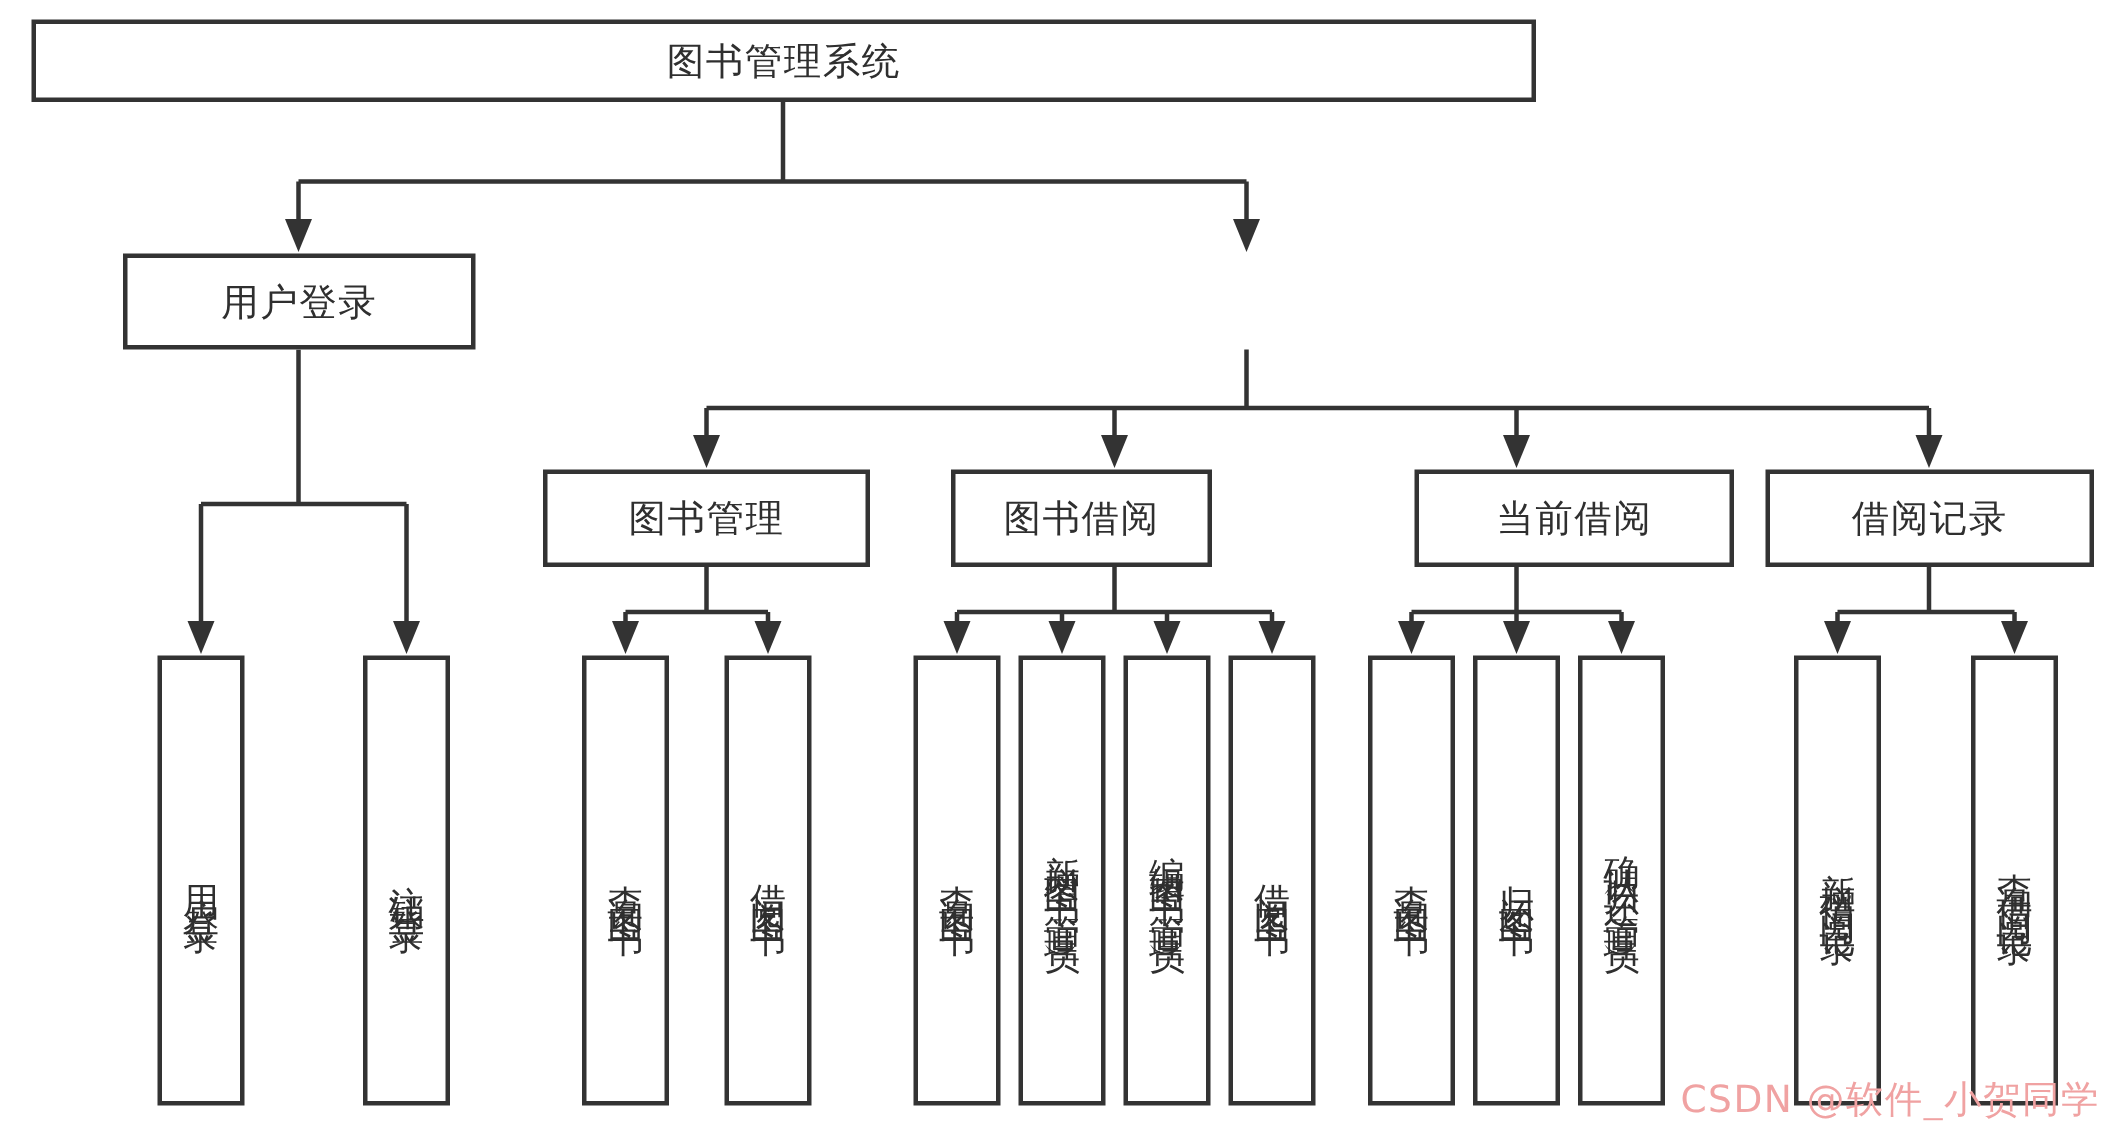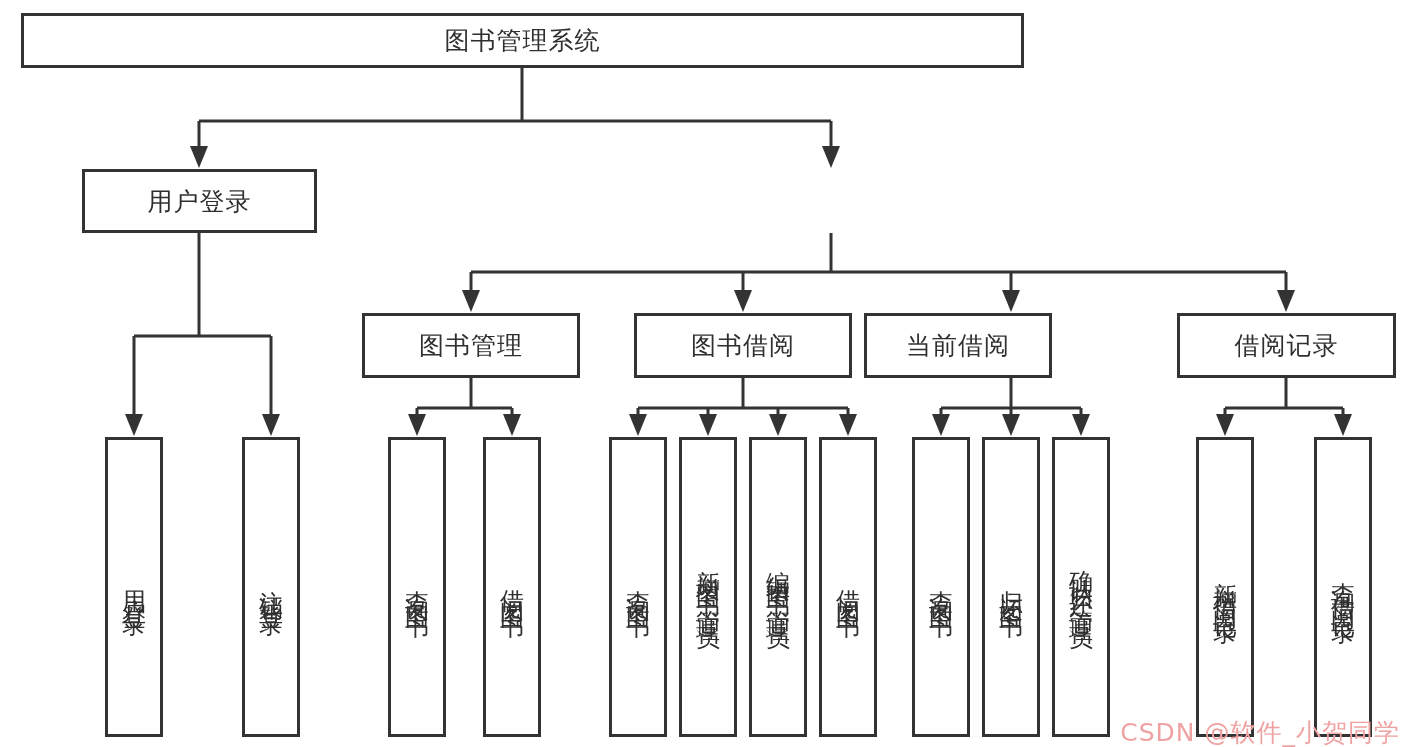--- a/index.html
+++ b/index.html
@@ -101,24 +101,24 @@
     <span>图书管理系统</span>
   </div>
 
   <div class="node h" style="left:82px;top:169px;width:235px;height:64px">
     <span>用户登录</span>
   </div>
 
   <div class="node h" style="left:362px;top:313px;width:218px;height:65px">
     <span>图书管理</span>
   </div>
-  <div class="node h" style="left:634px;top:313px;width:218px;height:65px">
+  <div class="node h" style="left:634px;top:313px;width:174px;height:65px">
     <span>图书借阅</span>
   </div>
-  <div class="node h" style="left:864px;top:313px;width:188px;height:65px">
+  <div class="node h" style="left:943px;top:313px;width:213px;height:65px">
     <span>当前借阅</span>
   </div>
   <div class="node h" style="left:1177px;top:313px;width:219px;height:65px">
     <span>借阅记录</span>
   </div>
 
   <div class="node v" style="left:105px;top:437px;width:58px;height:300px">
     <span>用户登录</span>
   </div>
   <div class="node v" style="left:242px;top:437px;width:58px;height:300px">

